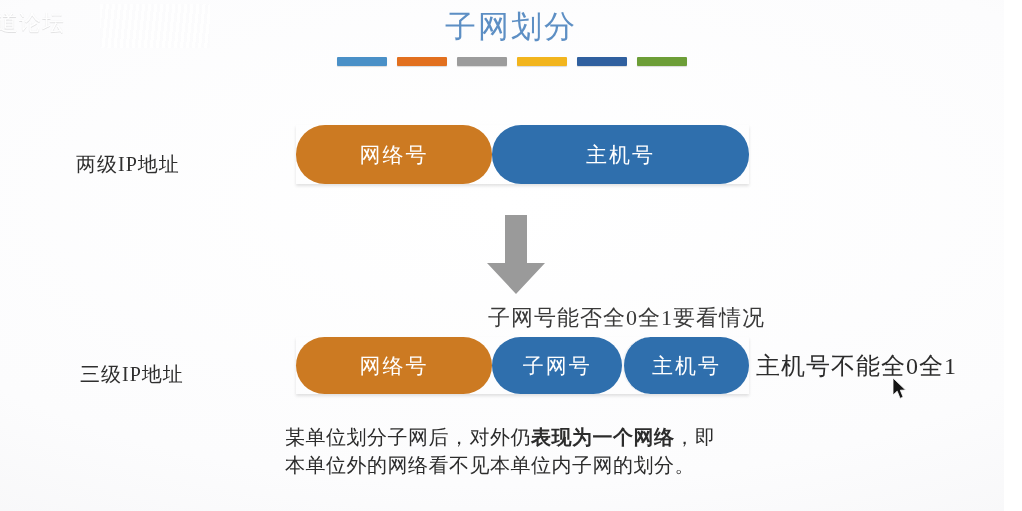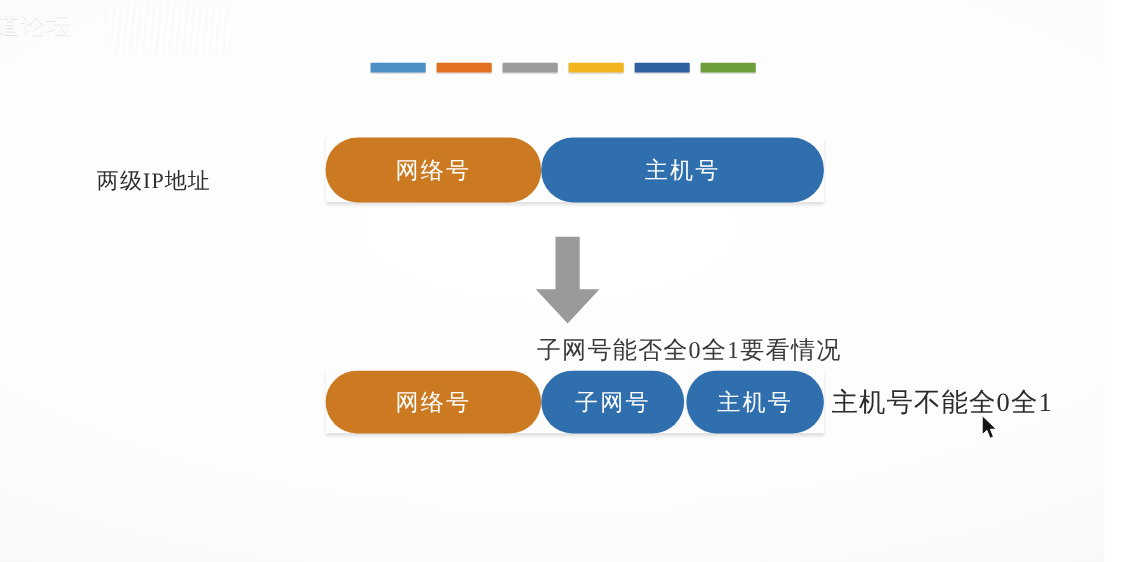--- a/index.html
+++ b/index.html
@@ -109,21 +109,21 @@
     font-size: 21px;
     color: #ffffff;
     letter-spacing: 2px;
     font-family: "Liberation Serif", "DejaVu Serif", serif;
     white-space: nowrap;
     border-radius: 29px;
   }
   .cell.divided { border-left: 2px solid #f3f4f6; }
 
   
-  #row1-label { left: 88px; top: 151px; text-align: right; }
+  #row1-label { left: 76px; top: 151px; text-align: right; }
   #row1-bar   { left: 296px; top: 125px; width: 453px; height: 59px; }
 
   
   #row2-label { left: 80px; top: 361px; }
   #row2-bar   { left: 296px; top: 337px; width: 453px; height: 57px; }
 
   
   #arrow {
     position: absolute;
     left: 485px;
@@ -176,20 +176,21 @@
   }
 </style>
 </head>
 <body>
 
 <div id="slide">
 
   <div id="watermark">道论坛</div>
   <div id="watermark-ghost"></div>
 
+  <div id="title">子网划分</div>
 
   <div id="colorbars">
     <div class="seg" style="background:#4a90c7"></div>
     <div class="seg" style="background:#e2701f"></div>
     <div class="seg" style="background:#9c9c9c"></div>
     <div class="seg" style="background:#f2b51e"></div>
     <div class="seg" style="background:#30609f"></div>
     <div class="seg" style="background:#6d9e37"></div>
   </div>
 
@@ -201,29 +202,34 @@
   </div>
 
   <div id="arrow">
     <svg width="62" height="80" viewBox="0 0 62 80" xmlns="http://www.w3.org/2000/svg">
       <polygon points="20,0 42,0 42,48 60,48 31,79 2,48 20,48" fill="#9a9a9a"></polygon>
     </svg>
   </div>
 
   <div id="note-subnet">子网号能否全0全1要看情况</div>
 
+  <div class="row-label" id="row2-label">三级IP地址</div>
 
   <div class="bar" id="row2-bar">
     <div class="cell" style="width:43.3%; background:#cc7a22;">网络号</div>
     <div class="cell" style="width:28.7%; background:#2f6fad;">子网号</div>
     <div class="cell divided" style="width:28.0%; background:#2f6fad;">主机号</div>
   </div>
 
   <div id="note-host">主机号不能全0全1</div>
 
+  <div id="summary">
+    <span>某单位划分子网后，对外仍</span><b>表现为一个网络</b><span>，即</span><br>
+    <span>本单位外的网络看不见本单位内子网的划分。</span>
+  </div>
 
   <div id="cursor">
     <svg width="16" height="23" viewBox="0 0 16 23" xmlns="http://www.w3.org/2000/svg">
       <polygon points="0,0 0,17 4.2,13.2 7.1,20.4 10.1,19.1 7.3,12.2 12.6,12.1" fill="#141414" stroke="#ffffff" stroke-width="0.8"></polygon>
     </svg>
   </div>
 
 </div>
 
 </body></html>

